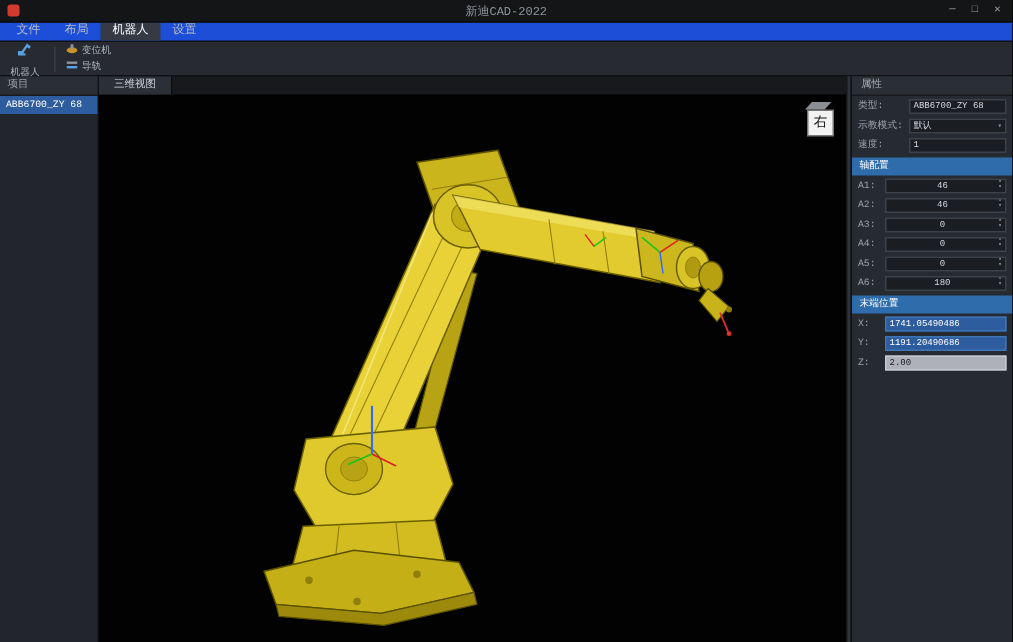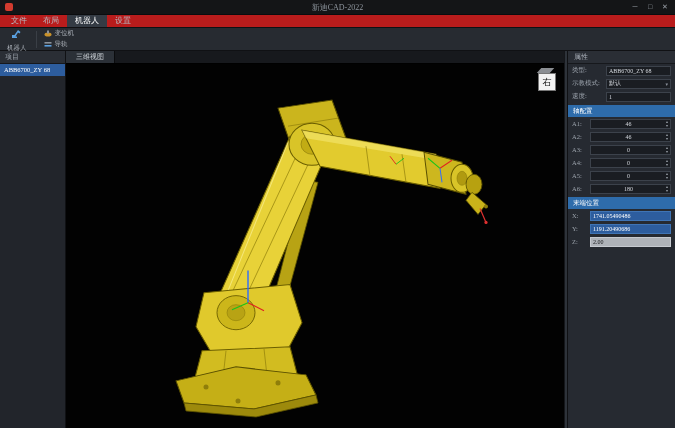--- a/index.html
+++ b/index.html
@@ -1,29 +1,29 @@
 <!DOCTYPE html>
 <html><head>
 <meta charset="utf-8">
 <style>
   * { box-sizing: border-box; margin: 0; padding: 0; }
   html,body { background:#000; }
   .app {
     position:relative; width:675px; height:428px; overflow:hidden;
     background:#1e2126; color:#c8ccd2;
-    font-family:Liberation Serif, serif;
+    font-family:Liberation Mono, monospace;
   }
   
   .titlebar { height:15px; background:#141517; display:flex; align-items:center; padding:0 3px; position:relative; border-bottom:1px solid #0b0c0e; }
   .logo { width:8px; height:8px; background:#d23b2f; border-radius:2px; margin-left:2px; flex-shrink:0; }
   .title { position:absolute; left:0; right:0; text-align:center; font-size:8px; color:#8d949c; pointer-events:none; }
   .win-controls { margin-left:auto; display:flex; gap:1px; z-index:2; }
   .win-btn { width:14px; height:11px; font-size:7px; line-height:11px; text-align:center; color:#9aa0a8; }
   
-  .menubar { height:13px; background:#b91c1c; display:flex; align-items:stretch; padding-left:3px; border-bottom:1px solid #101114; }
+  .menubar { height:13px; background:#1d4ed8; display:flex; align-items:stretch; padding-left:3px; border-bottom:1px solid #101114; }
   .menu-tab { font-size:8px; color:#b6bcc4; padding:0 8px; line-height:12px; }
   .menu-tab.active { background:#343b44; color:#ffffff; }
   
   .ribbon { height:23px; background:#272b31; border-bottom:1px solid #101114; display:flex; align-items:center; padding:0 5px; gap:7px; }
   .ribbon-big { display:flex; flex-direction:column; align-items:center; justify-content:center; gap:1px; padding:0 2px; }
   .ribbon-big .lbl { font-size:6.5px; color:#aeb4bc; }
   .ribbon-sep { width:1px; height:17px; background:#3a3f46; }
   .ribbon-smalls { display:flex; flex-direction:column; gap:2px; }
   .ribbon-small { display:flex; align-items:center; gap:3px; font-size:6.5px; color:#aeb4bc; }
   

